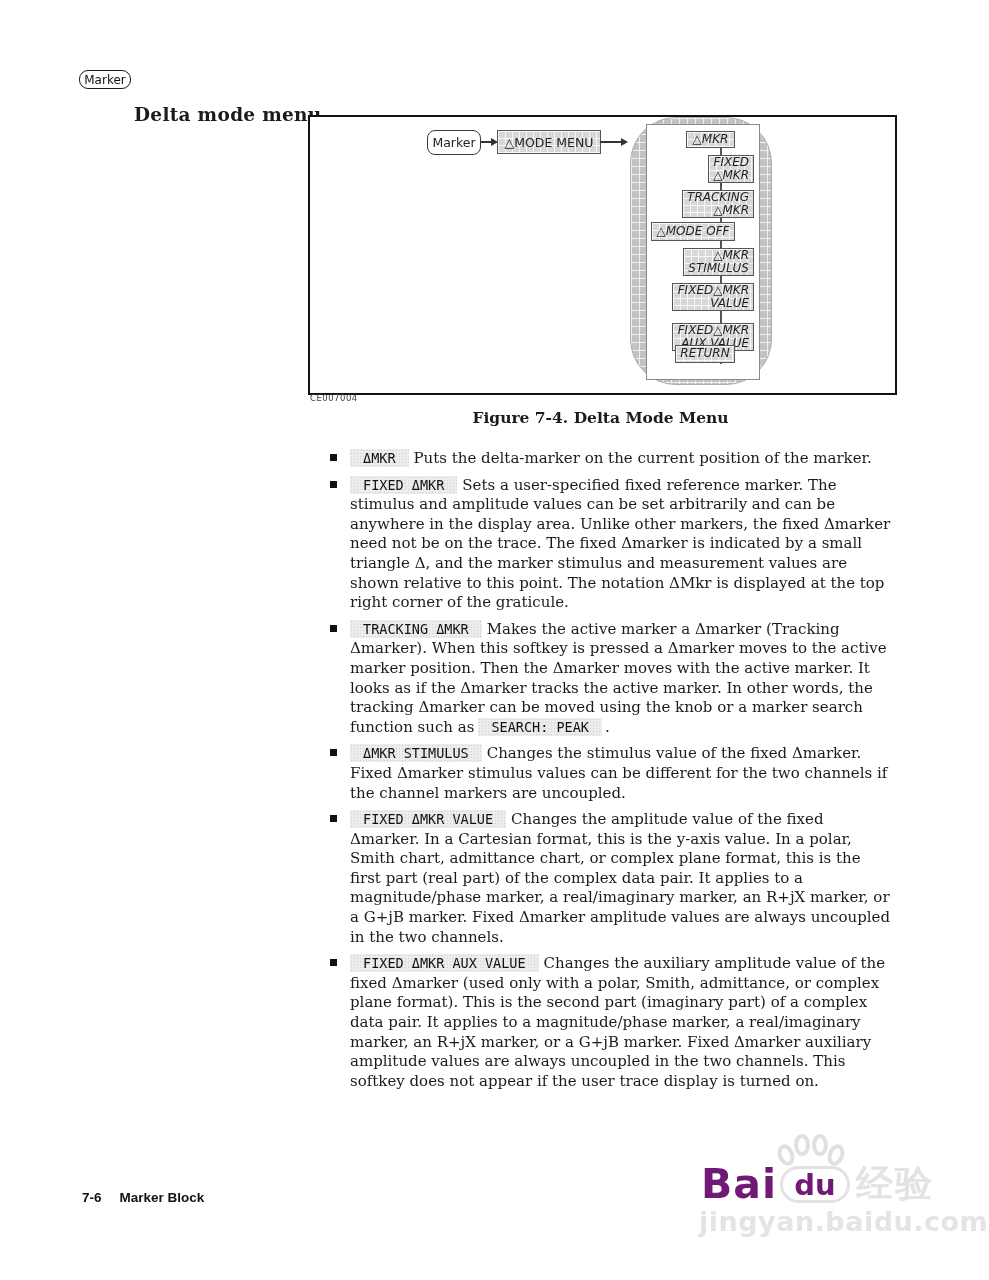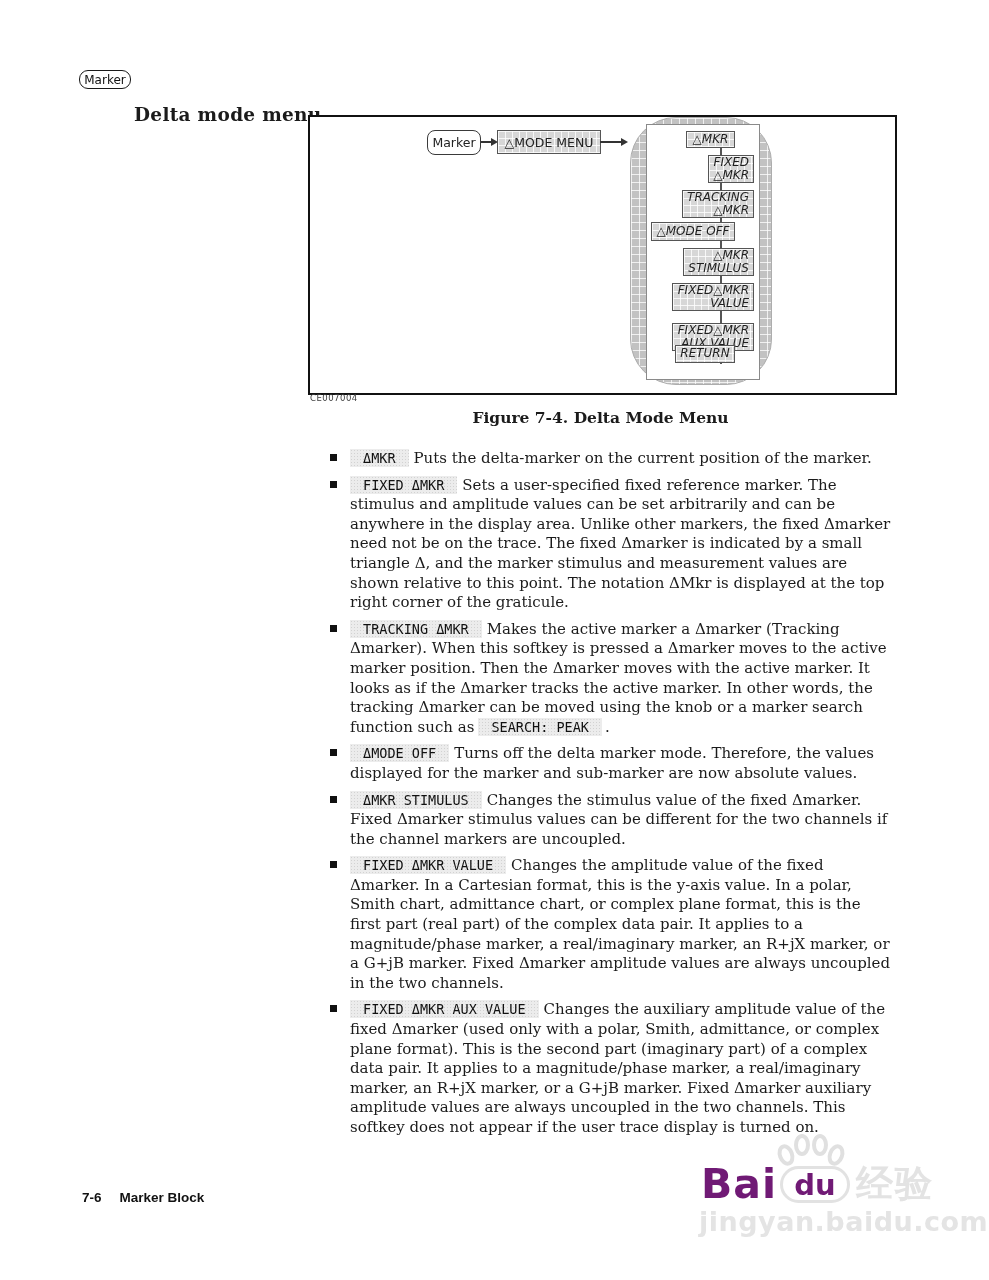--- a/index.html
+++ b/index.html
@@ -121,23 +121,20 @@
   <div class="bullet-item">
     <span class="code">ΔMKR</span><span>Puts the delta-marker on the current position of the marker.</span>
   </div>
   <div class="bullet-item">
     <span class="code">FIXED ΔMKR</span><span>Sets a user-specified fixed reference marker. The stimulus and amplitude values can be set arbitrarily and can be anywhere in the display area. Unlike other markers, the fixed Δmarker need not be on the trace. The fixed Δmarker is indicated by a small triangle Δ, and the marker stimulus and measurement values are shown relative to this point. The notation ΔMkr is displayed at the top right corner of the graticule.</span>
   </div>
   <div class="bullet-item">
     <span class="code">TRACKING ΔMKR</span><span>Makes the active marker a Δmarker (Tracking Δmarker). When this softkey is pressed a Δmarker moves to the active marker position. Then the Δmarker moves with the active marker. It looks as if the Δmarker tracks the active marker. In other words, the tracking Δmarker can be moved using the knob or a marker search function such as</span><span class="code mid">SEARCH: PEAK</span><span>.</span>
   </div>
   <div class="bullet-item">
-    <span class="code">ΔMODE OFF</span><span>Turns off the delta marker mode. Therefore, the values displayed for the marker and sub-marker are now absolute values.</span>
-  </div>
-  <div class="bullet-item">
     <span class="code">ΔMKR STIMULUS</span><span>Changes the stimulus value of the fixed Δmarker. Fixed Δmarker stimulus values can be different for the two channels if the channel markers are uncoupled.</span>
   </div>
   <div class="bullet-item">
     <span class="code">FIXED ΔMKR VALUE</span><span>Changes the amplitude value of the fixed Δmarker. In a Cartesian format, this is the y-axis value. In a polar, Smith chart, admittance chart, or complex plane format, this is the first part (real part) of the complex data pair. It applies to a magnitude/phase marker, a real/imaginary marker, an R+jX marker, or a G+jB marker. Fixed Δmarker amplitude values are always uncoupled in the two channels.</span>
   </div>
   <div class="bullet-item">
     <span class="code">FIXED ΔMKR AUX VALUE</span><span>Changes the auxiliary amplitude value of the fixed Δmarker (used only with a polar, Smith, admittance, or complex plane format). This is the second part (imaginary part) of a complex data pair. It applies to a magnitude/phase marker, a real/imaginary marker, an R+jX marker, or a G+jB marker. Fixed Δmarker auxiliary amplitude values are always uncoupled in the two channels. This softkey does not appear if the user trace display is turned on.</span>
   </div>
 </div>
 

